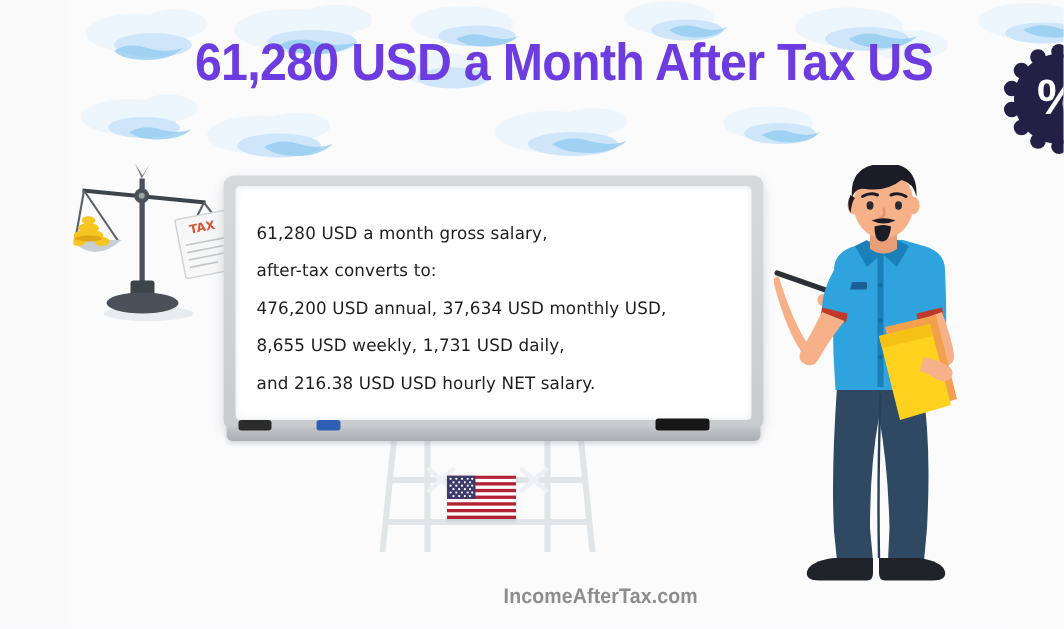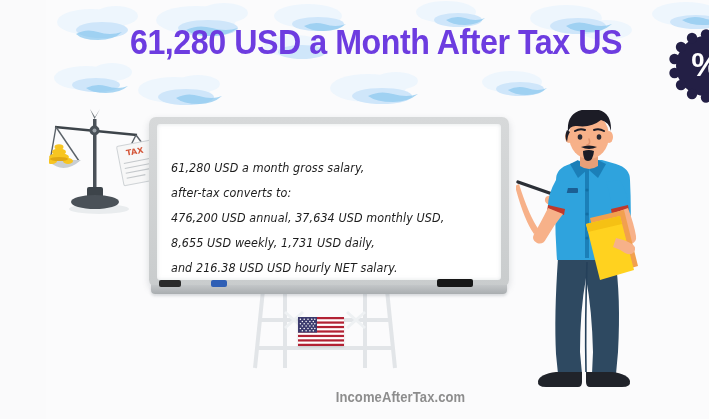--- a/index.html
+++ b/index.html
@@ -102,22 +102,21 @@
     box-sizing: border-box;
     padding: 7px 8px;
   }
   .board-face {
     width: 100%;
     height: 100%;
     background: #ffffff;
     border-radius: 3px;
     box-shadow: inset 0 0 4px rgba(150,160,170,0.28);
     box-sizing: border-box;
-    padding: 32px 14px 0 14px;
-    font-style: italic;
+    padding: 19px 14px 0 14px;
   }
   .board-line {
     font-family: "DejaVu Sans", sans-serif;
     font-size: 11.4px;
     color: #1d1d1d;
     line-height: 25px;
     white-space: nowrap;
     letter-spacing: 0.1px;
     transform: scaleX(0.98);
     transform-origin: left center;

